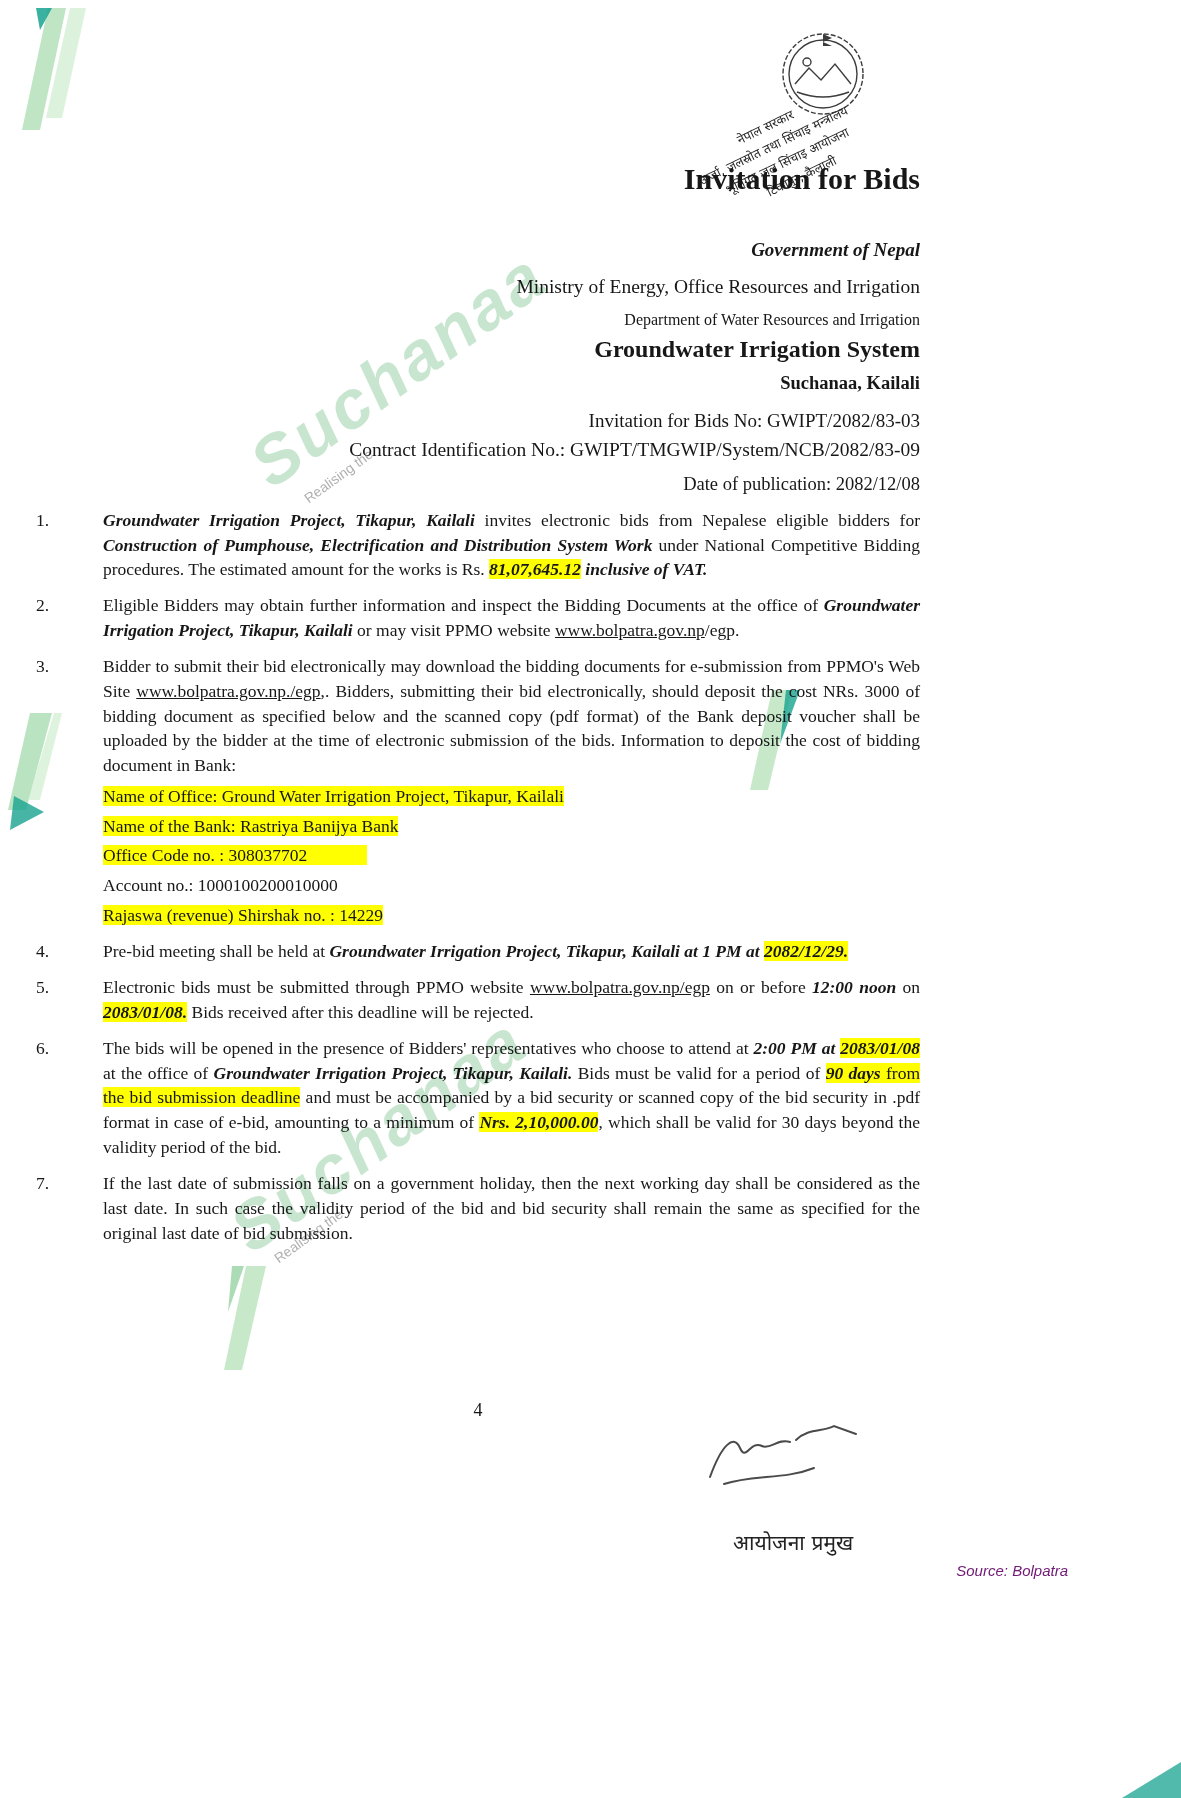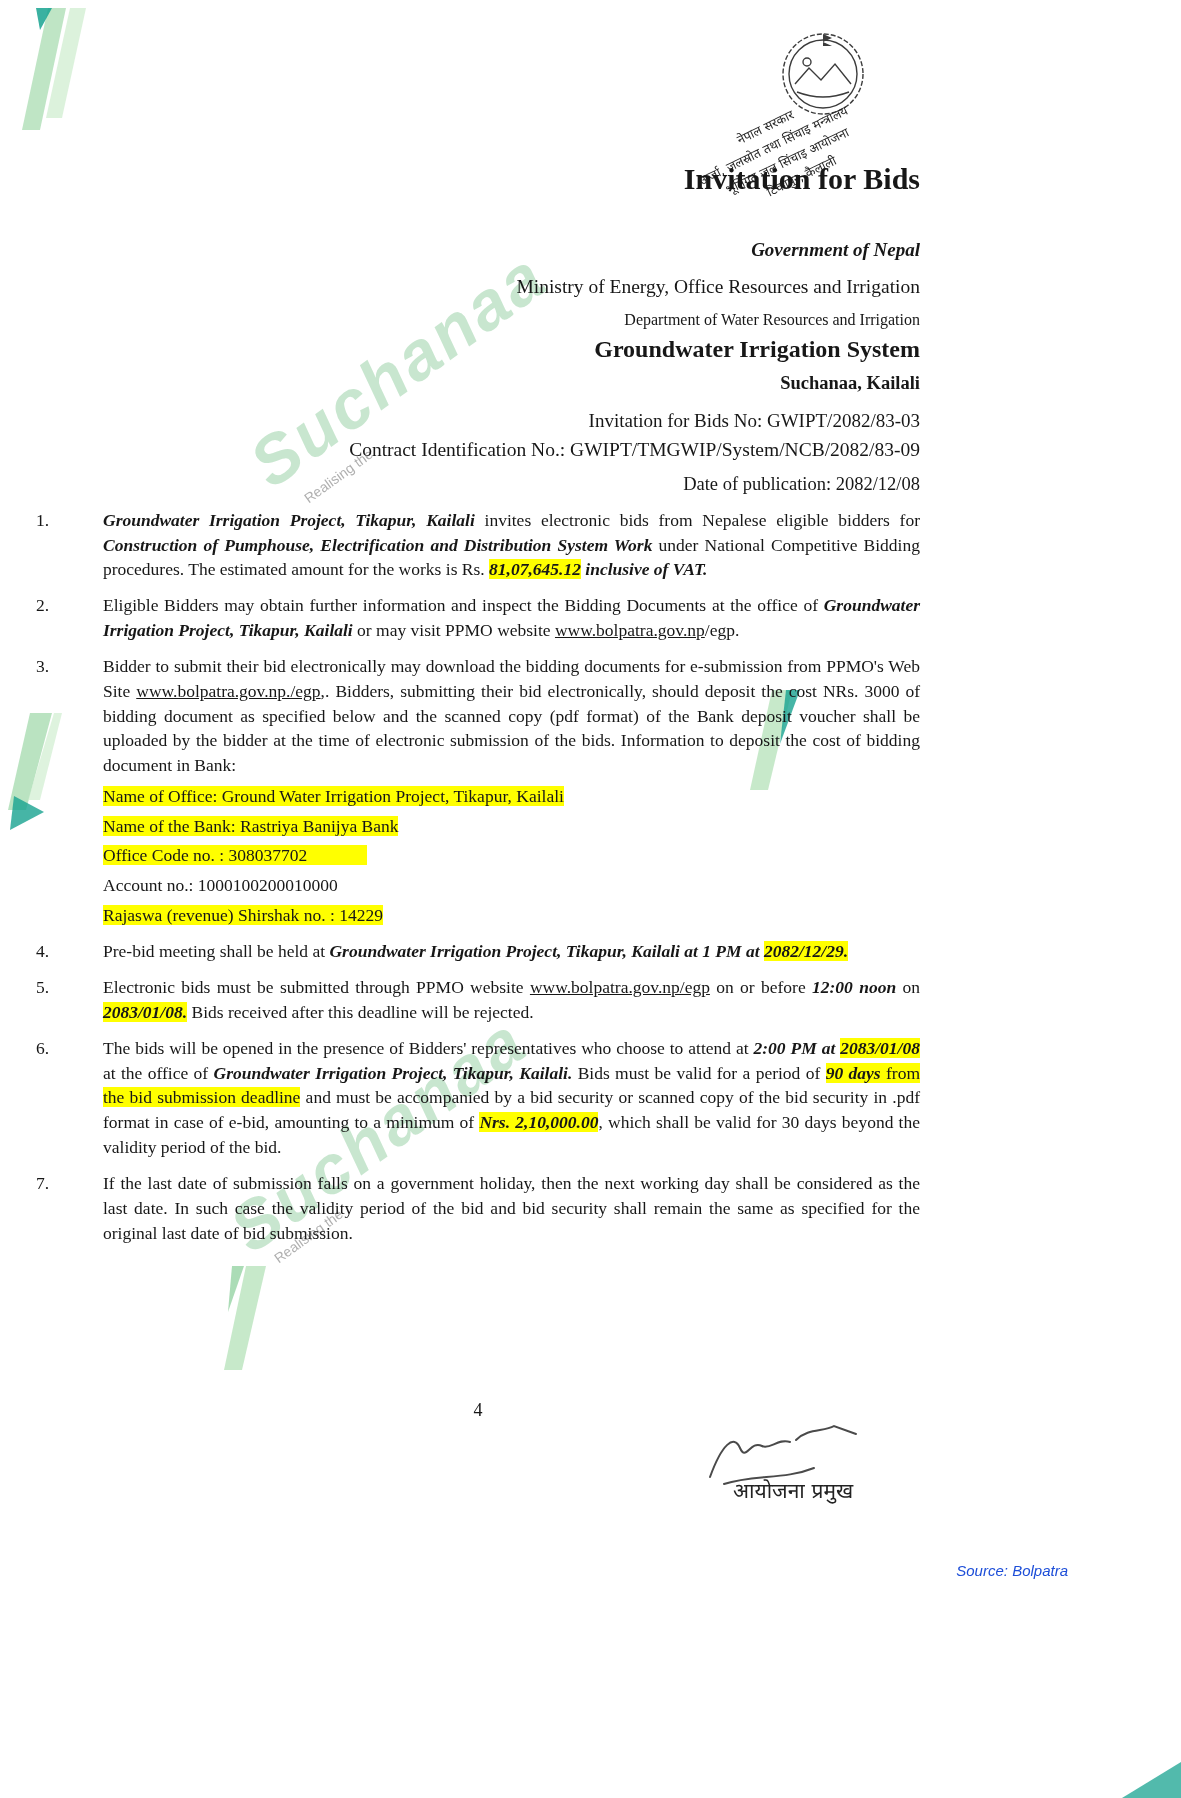--- a/index.html
+++ b/index.html
@@ -41,24 +41,24 @@
   .bank { margin-top:5px; }
   .bankline { line-height:1.52; margin-top:3px; text-align:left; }
   .seg.bi { font-weight:700; font-style:italic; }
   .seg.hl { background:var(--highlight_yellow, #ffff00); }
   .seg.hl.wide { padding-right:60px; }
   .seg.u  { text-decoration:underline; }
 
   
   .pagenum { position:absolute; left:36px; top:1400px; width:884px; text-align:center; font-size:18px; z-index:3; color:#171717; }
   .sig { position:absolute; left:700px; top:1422px; width:170px; height:80px; z-index:3; }
-  .sig-label { position:absolute; left:733px; top:1476px; z-index:3; font-family:"DejaVu Sans", sans-serif;
+  .sig-label { position:absolute; left:733px; top:1528px; z-index:3; font-family:"DejaVu Sans", sans-serif;
                font-size:21px; color:#222222; }
   .source { position:absolute; right:113px; top:1562px; z-index:3; font-family:"Liberation Sans", sans-serif;
-            font-style:italic; font-size:15px; color:#1d4ed8;text-align:center; }
+            font-style:italic; font-size:15px; color:#701a75;text-align:center; }
 </style>
 </head>
 <body>
 
 <div class="page">
 
   <svg class="deco" viewBox="0 0 1181 1798" aria-hidden="true">
     <polygon points="48,8 66,8 40,130 22,130" fill="#a9dcb2" opacity="0.75"></polygon>
     <polygon points="70,8 86,8 62,118 46,118" fill="#cdeccd" opacity="0.7"></polygon>
     <polygon points="36,8 52,8 40,30" fill="#18a390" opacity="0.85"></polygon>

